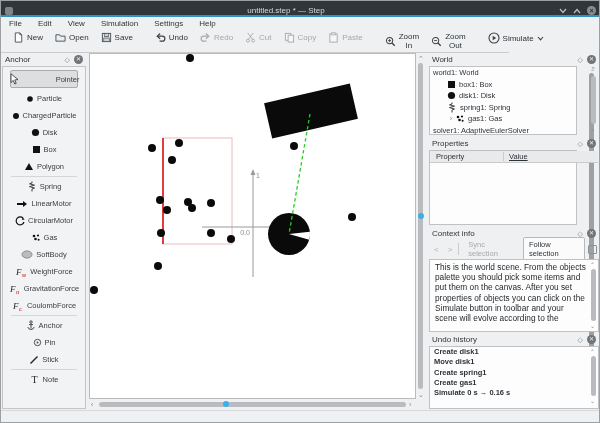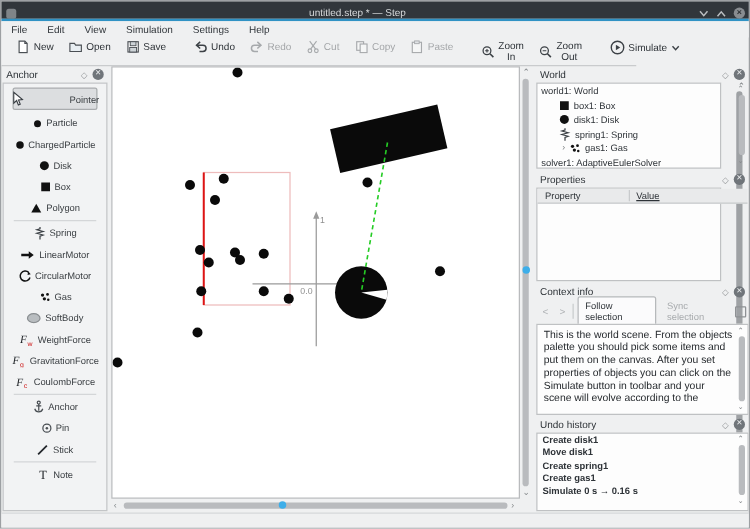--- a/index.html
+++ b/index.html
@@ -509,22 +509,22 @@
 
   <div class="phead rhead" style="top:226px;">
     <span class="ptitle">Context info</span>
     <span class="float-ic">◇</span>
     <span class="close-ic">✕</span>
   </div>
   <div class="ctx-toolbar">
     <span class="ctx-arrow">&lt;</span>
     <span class="ctx-arrow">&gt;</span>
     <span class="ctx-sep"></span>
+    <span class="ctx-btn disabled">Sync selection</span>
     <span class="ctx-btn">Follow selection</span>
-    <span class="ctx-btn disabled">Sync selection</span>
     <span class="ctx-detach"></span>
   </div>
   <div class="ctx-text">This is the world scene. From the objects palette you should pick some items and put them on the canvas. After you set properties of objects you can click on the Simulate button in toolbar and your scene will evolve according to the</div>
   <div class="mini-chev" style="left:589px; top:261px;">⌃</div>
   <div class="mini-scroll" style="left:590px; top:268px; height:52px;"></div>
   <div class="mini-chev" style="left:589px; top:322px;">⌄</div>
 
   <div class="phead rhead" style="top:332px;">
     <span class="ptitle">Undo history</span>
     <span class="float-ic">◇</span>

